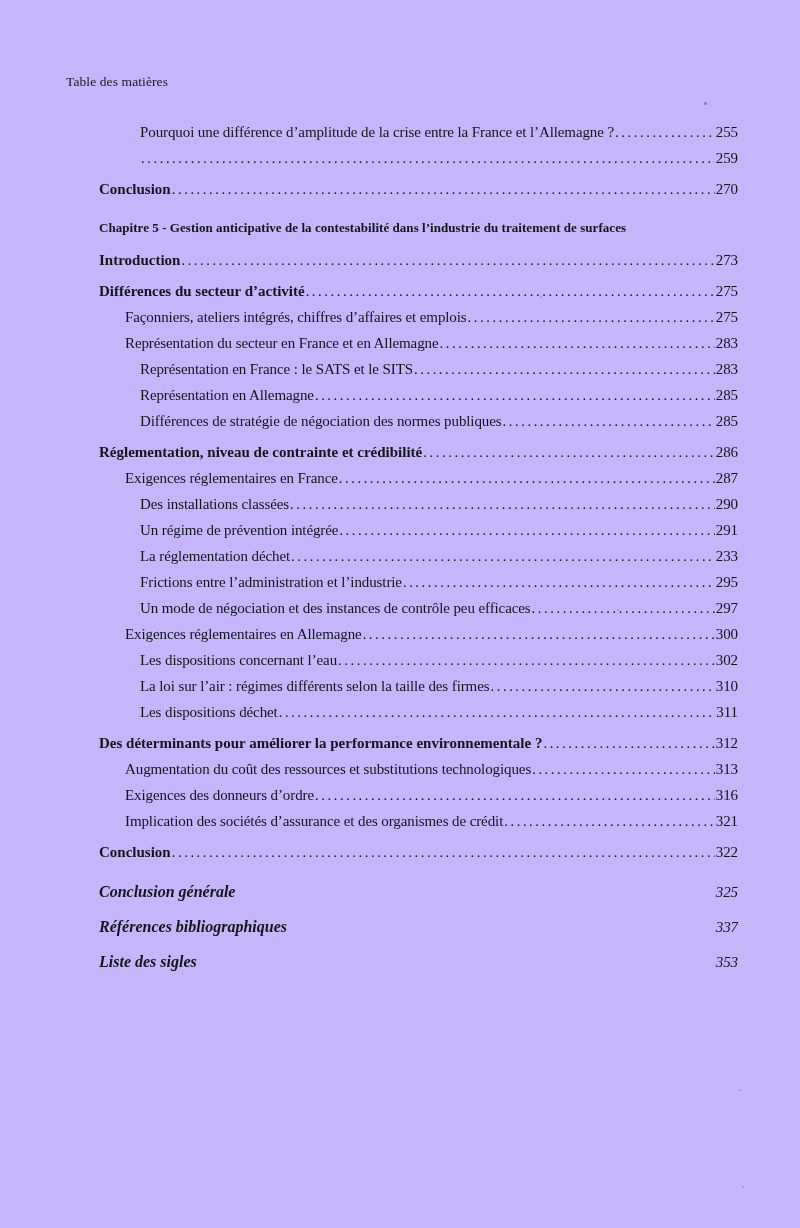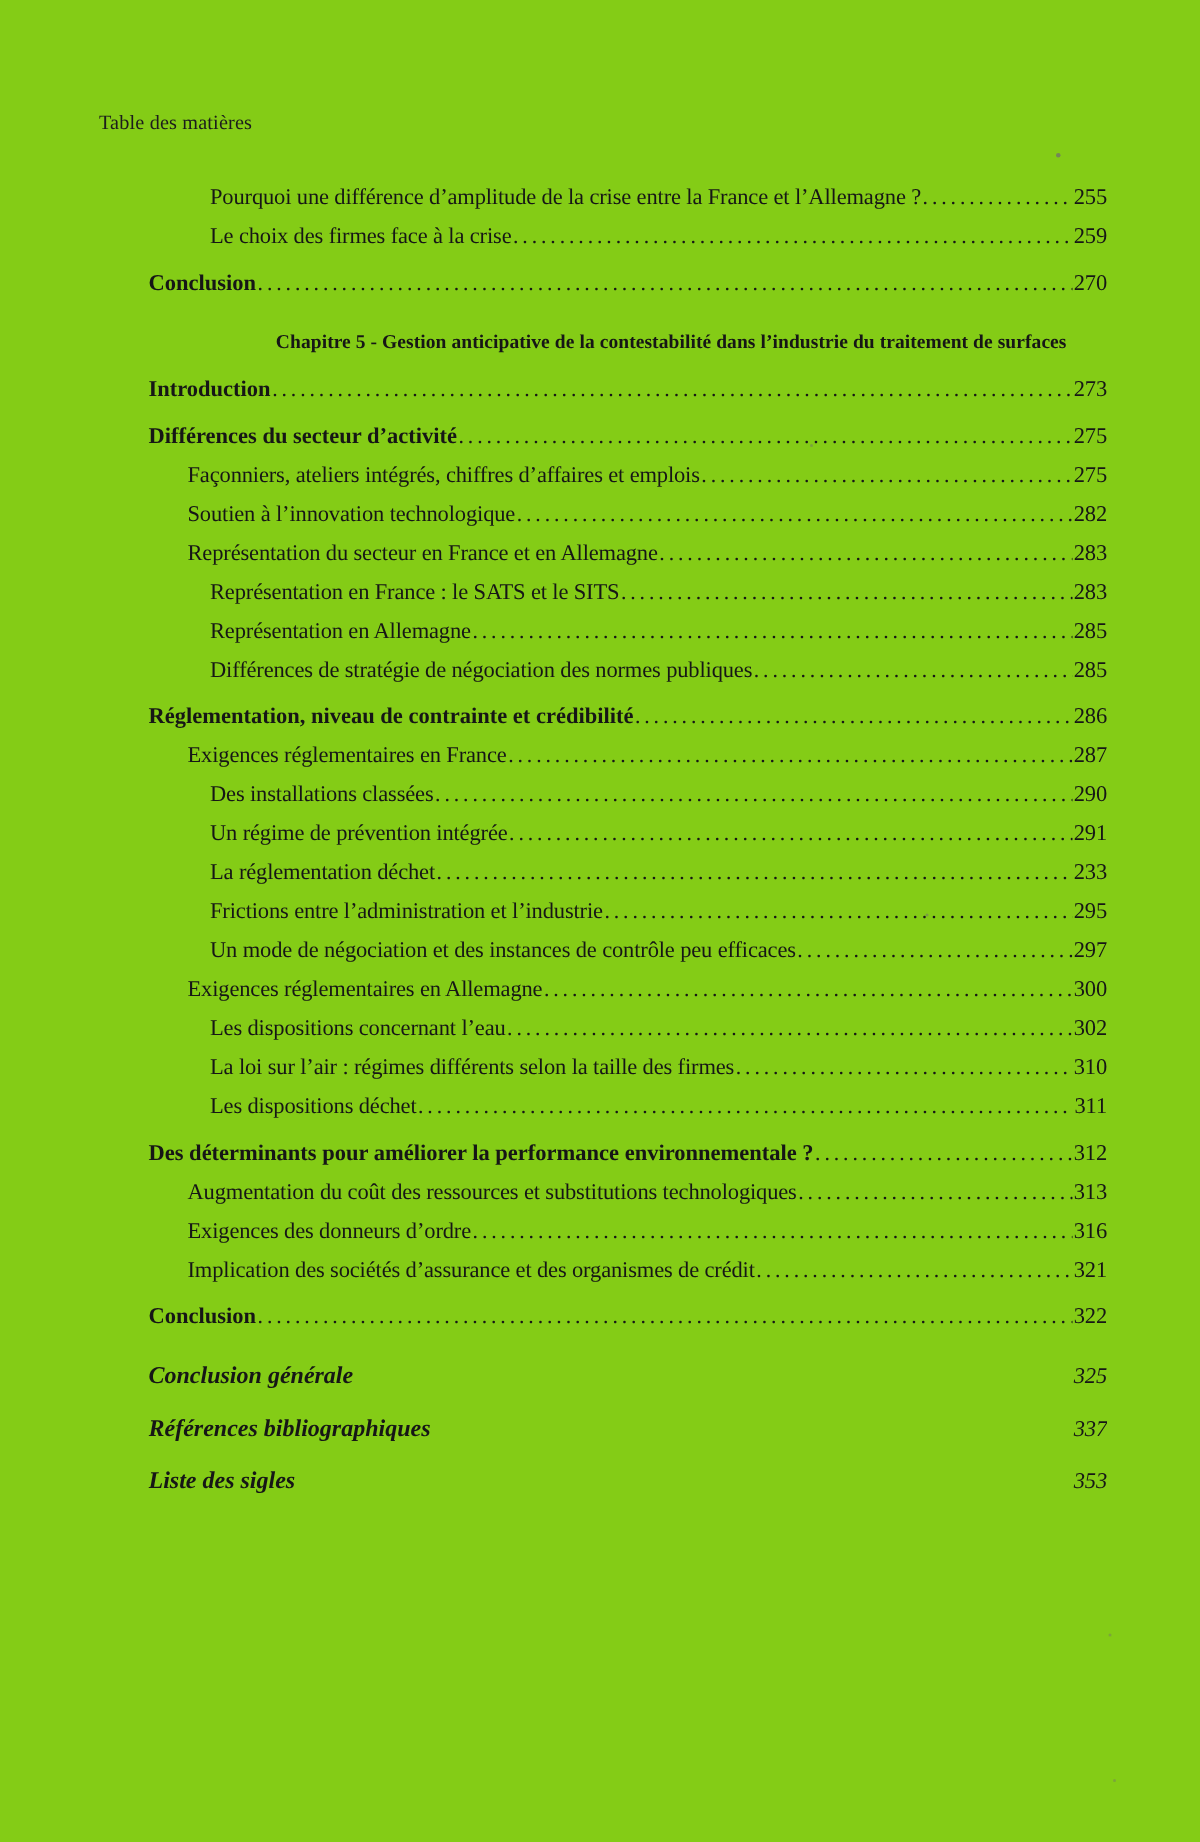--- a/index.html
+++ b/index.html
@@ -6,34 +6,33 @@
   html, body { background: #ffffff; }
   body {
     width: 800px; height: 1228px;
     position: relative;
     font-family: "Liberation Serif", "DejaVu Serif", serif;
     color: #161616;
     overflow: hidden;
   }
   .page {
     position: absolute; inset: 0;
-    background: #84cc16;
+    background: #c4b5fd;
   }
   .running-header {
     position: absolute;
     left: 66px; top: 74px;
     font-size: 13.5px;
     color: #1c1c1c;
     letter-spacing: 0.1px;
   }
   .toc {
     position: absolute;
     left: 99px; top: 119px;
     width: 639px;
-    text-align: right;
   }
   .row {
     display: flex;
     align-items: baseline;
     line-height: 26px;
     font-size: 15px;
     overflow: hidden;
     letter-spacing: -0.1px;
   }
   .row .label { white-space: nowrap; flex: 0 0 auto; }
@@ -85,21 +84,20 @@
   <div class="running-header">Table des matières</div>
 
   <div class="toc" id="toc">
   <div class="row lvl3">
     <span class="label">Pourquoi une différence d’amplitude de la crise entre la France et l’Allemagne ?</span>
     <span class="dots"></span>
     <span class="page-num">255</span>
   </div>
 
   <div class="row lvl3">
-    <span class="label">Le choix des firmes face à la crise</span>
     <span class="dots"></span>
     <span class="page-num">259</span>
   </div>
 
   <div class="row lvl1 sect">
     <span class="label">Conclusion</span>
     <span class="dots"></span>
     <span class="page-num">270</span>
   </div>
 
@@ -116,25 +114,20 @@
     <span class="dots"></span>
     <span class="page-num">275</span>
   </div>
 
   <div class="row lvl2">
     <span class="label">Façonniers, ateliers intégrés, chiffres d’affaires et emplois</span>
     <span class="dots"></span>
     <span class="page-num">275</span>
   </div>
 
-  <div class="row lvl2">
-    <span class="label">Soutien à l’innovation technologique</span>
-    <span class="dots"></span>
-    <span class="page-num">282</span>
-  </div>
 
   <div class="row lvl2">
     <span class="label">Représentation du secteur en France et en Allemagne</span>
     <span class="dots"></span>
     <span class="page-num">283</span>
   </div>
 
   <div class="row lvl3">
     <span class="label">Représentation en France : le SATS et le SITS</span>
     <span class="dots"></span>

